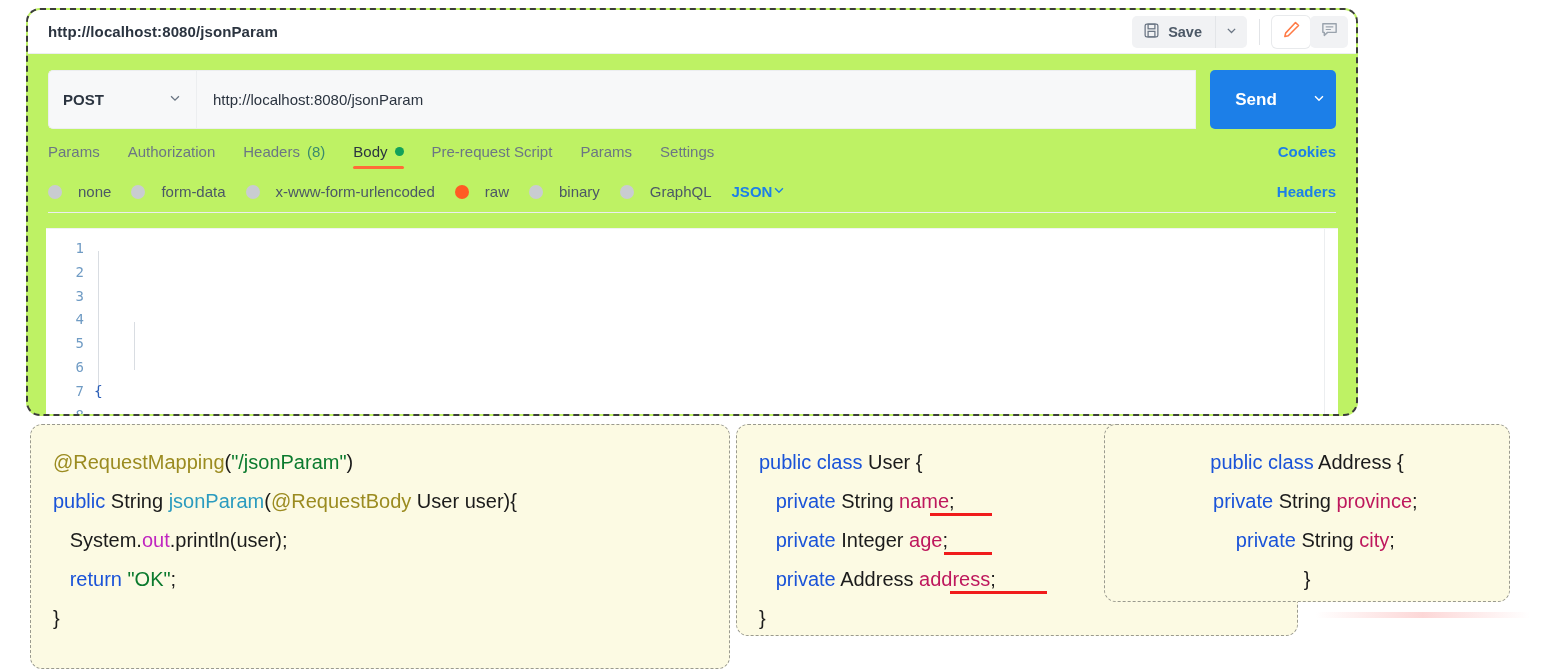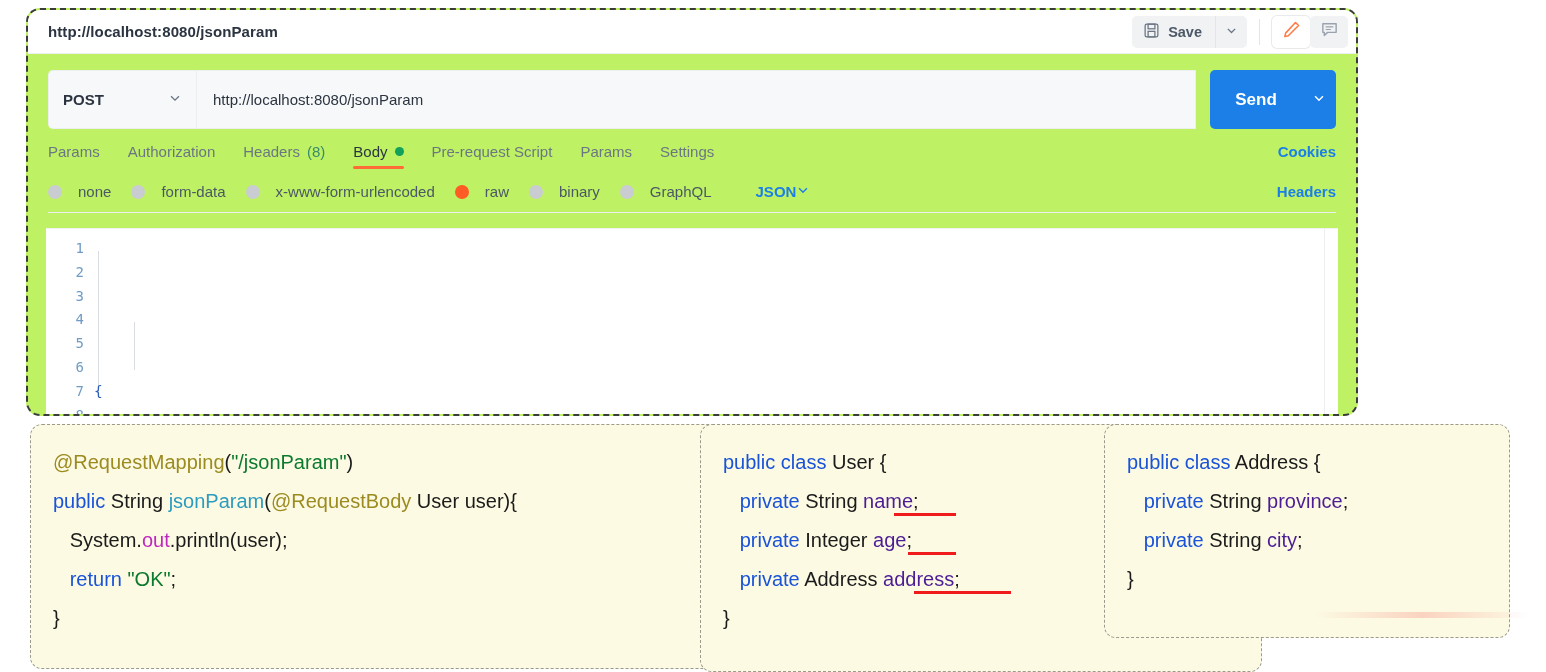--- a/index.html
+++ b/index.html
@@ -134,21 +134,21 @@
     position: relative;
     padding-bottom: 12px;
     border-bottom: 1px solid #eceef0;
   }
   .radio-item { display: flex; align-items: center; gap: 16px; font-size: 15px; color: #4c5866; }
   .radio-dot { width: 14px; height: 14px; border-radius: 50%; background: #c9ccd1; }
   .radio-dot.sel { background: #ff5b24; }
   .json-select {
     display: flex; align-items: center; 
     font-size: 15px; color: #1c7fe8; font-weight: bold;
-    margin-left: 24px;
+    margin-left: 0;
   }
   .beautify-link {
     position: absolute; right: 0; top: 0;
     font-size: 15px; color: #1c7fe8; font-weight: bold;
   }
 
   
   .pm-editor {
     position: absolute;
     left: 18px; right: 18px; top: 218px; bottom: 0;
@@ -184,30 +184,30 @@
 
   
   .note {
     position: absolute;
     background: #fcfae3;
     border: 1.5px dashed #9a9a8f;
     border-radius: 12px;
     font-family: "Liberation Sans", sans-serif;
   }
   .note-a { left: 30px;   top: 424px; width: 700px; height: 245px; }
-  .note-b { left: 700px;  top: 424px; width: 562px; height: 248px; }
-  .note-c { left: 1104px; top: 424px; width: 406px; height: 214px; }
+  .note-b { left: 736px;  top: 424px; width: 562px; height: 212px; }
+  .note-c { left: 1104px; top: 424px; width: 406px; height: 178px; text-align: center; }
 
   .code-java { padding: 18px 22px; font-size: 20px; line-height: 39px; color: #1b1b1b; white-space: pre; }
   .note-b .code-java, .note-c .code-java { font-size: 20px; line-height: 39px; }
   .j-anno { color: #9b8b20; }
   .j-kw   { color: #1a53d8; }
   .j-str  { color: #0b7a2e; }
   .j-meth { color: #2b9bbf; }
-  .j-field{ color: #4c1d95; margin-top: 20px; }
+  .j-field{ color: #be185d; margin-top: 20px; }
   .j-static { color: #c026c0; }
   .j-plain { color: #1b1b1b; }
   .jline { position: relative; display: block; }
   .ul-red {
     position: absolute; height: 3px; background: #f01b1b; bottom: 5px;
   }
   .ghost-bl {
     position: absolute; left: 1315px; top: 612px;
     width: 215px; height: 6px;
     background: linear-gradient(90deg, rgba(240,27,27,.0), rgba(240,27,27,.35), rgba(240,27,27,.0));

